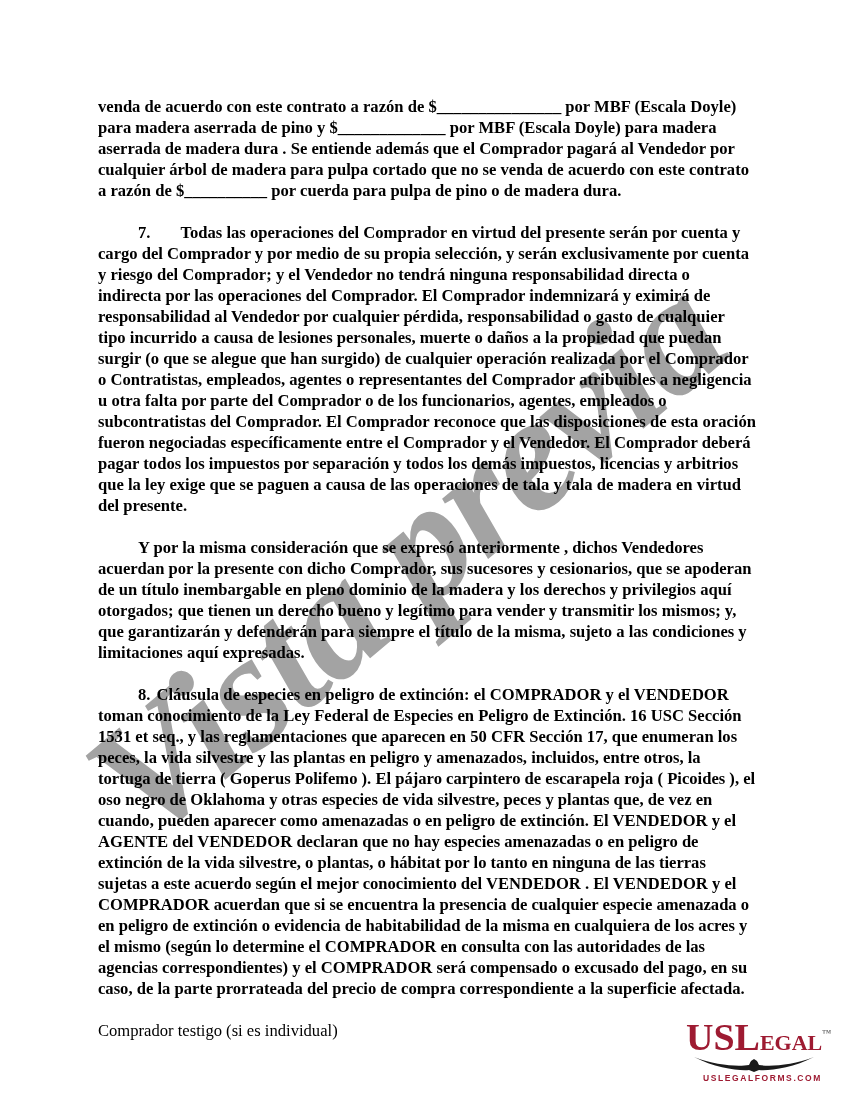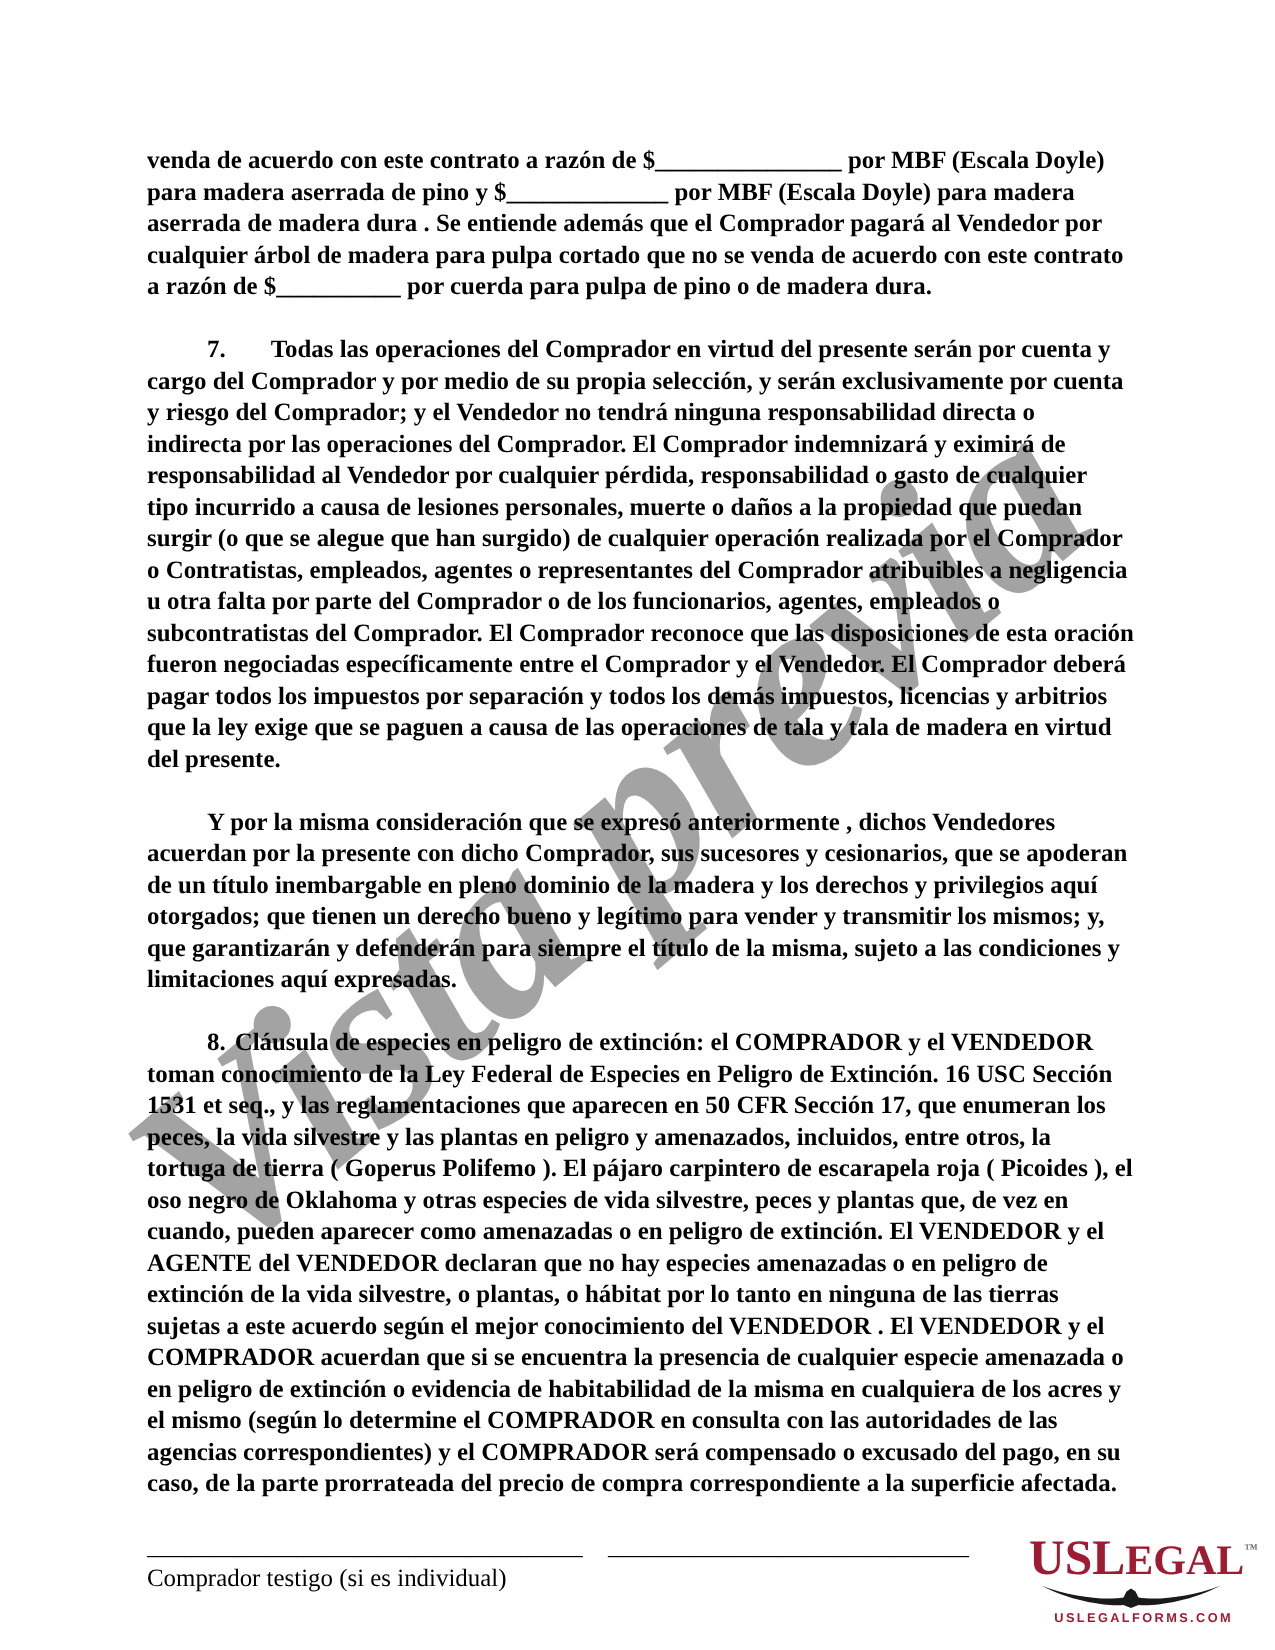--- a/index.html
+++ b/index.html
@@ -48,22 +48,22 @@
     text-align:center;
     z-index:2;
   }
   .logo-word {
     font-family:"Liberation Serif", serif;
     font-weight:bold;
     color:#9e1b32;
     line-height:28px;
     white-space:nowrap;
   }
-  .logo-big   { font-size:33px; }
-  .logo-small { font-size:28px; }
+  .logo-big   { font-size:38px; }
+  .logo-small { font-size:22px; }
   .logo-tm    { font-size:9px; color:#6b6b6b; vertical-align:14px; font-weight:bold; }
   .logo-wings { display:block; margin:-3px auto 0 auto; }
   .logo-site {
     font-family:"Liberation Sans", sans-serif;
     font-size:8.5px;
     font-weight:bold;
     letter-spacing:1.6px;
     color:#9e1b32;
     margin-top:1px;
     text-align:right;
@@ -82,21 +82,20 @@
 
     <p class="ind"><span>7.</span><span class="tabgap"></span><span>Todas las operaciones del Comprador en virtud del presente serán por cuenta y cargo del Comprador y por medio de su propia selección, y serán exclusivamente por cuenta y riesgo del Comprador; y el Vendedor no tendrá ninguna responsabilidad directa o indirecta por las operaciones del Comprador. El Comprador indemnizará y eximirá de responsabilidad al Vendedor por cualquier pérdida, responsabilidad o gasto de cualquier tipo incurrido a causa de lesiones personales, muerte o daños a la propiedad que puedan surgir (o que se alegue que han surgido) de cualquier operación realizada por el Comprador o Contratistas, empleados, agentes o representantes del Comprador atribuibles a negligencia u otra falta por parte del Comprador o de los funcionarios, agentes, empleados o subcontratistas del Comprador. El Comprador reconoce que las disposiciones de esta oración fueron negociadas específicamente entre el Comprador y el Vendedor. El Comprador deberá pagar todos los impuestos por separación y todos los demás impuestos, licencias y arbitrios que la ley exige que se paguen a causa de las operaciones de tala y tala de madera en virtud del presente.</span></p>
 
     <p class="ind">Y por la misma consideración que se expresó anteriormente , dichos Vendedores acuerdan por la presente con dicho Comprador, sus sucesores y cesionarios, que se apoderan de un título inembargable en pleno dominio de la madera y los derechos y privilegios aquí otorgados; que tienen un derecho bueno y legítimo para vender y transmitir los mismos; y, que garantizarán y defenderán para siempre el título de la misma, sujeto a las condiciones y limitaciones aquí expresadas.</p>
 
     <p class="ind"><span>8.</span><span class="numgap"></span><span>Cláusula de especies en peligro de extinción: el COMPRADOR y el VENDEDOR toman conocimiento de la Ley Federal de Especies en Peligro de Extinción. 16 USC Sección 1531 et seq., y las reglamentaciones que aparecen en 50 CFR Sección 17, que enumeran los peces, la vida silvestre y las plantas en peligro y amenazados, incluidos, entre otros, la tortuga de tierra ( Goperus Polifemo ). El pájaro carpintero de escarapela roja ( Picoides ), el oso negro de Oklahoma y otras especies de vida silvestre, peces y plantas que, de vez en cuando, pueden aparecer como amenazadas o en peligro de extinción. El VENDEDOR y el AGENTE del VENDEDOR declaran que no hay especies amenazadas o en peligro de extinción de la vida silvestre, o plantas, o hábitat por lo tanto en ninguna de las tierras sujetas a este acuerdo según el mejor conocimiento del VENDEDOR . El VENDEDOR y el COMPRADOR acuerdan que si se encuentra la presencia de cualquier especie amenazada o en peligro de extinción o evidencia de habitabilidad de la misma en cualquiera de los acres y el mismo (según lo determine el COMPRADOR en consulta con las autoridades de las agencias correspondientes) y el COMPRADOR será compensado o excusado del pago, en su caso, de la parte prorrateada del precio de compra correspondiente a la superficie afectada.</span></p>
 
     <div class="dado-block">
     </div>
 
-    <div class="sig-block"><span>___________________________________</span><span class="sig-gap"></span><span>_____________________________</span></div>
 
     <div class="sig-label">Comprador testigo (si es individual)</div>
 
   </div>
 
   <div class="logo">
     <div class="logo-word"><span class="logo-big">US</span><span class="logo-big">L</span><span class="logo-small">EGAL</span><span class="logo-tm">™</span></div>
     <svg class="logo-wings" width="122" height="16" viewBox="0 0 122 16">
       <path fill="#1a1a1a" d="M1,1 C22,9 44,11 56,9 L58,5 L61,3 L64,5 L66,9 C78,11 100,9 121,1 C100,12 76,15 66,14 L61,16 L56,14 C46,15 22,12 1,1 Z"></path>
       <path fill="#1a1a1a" d="M57,7 L61,4 L65,7 L61,12 Z"></path>

